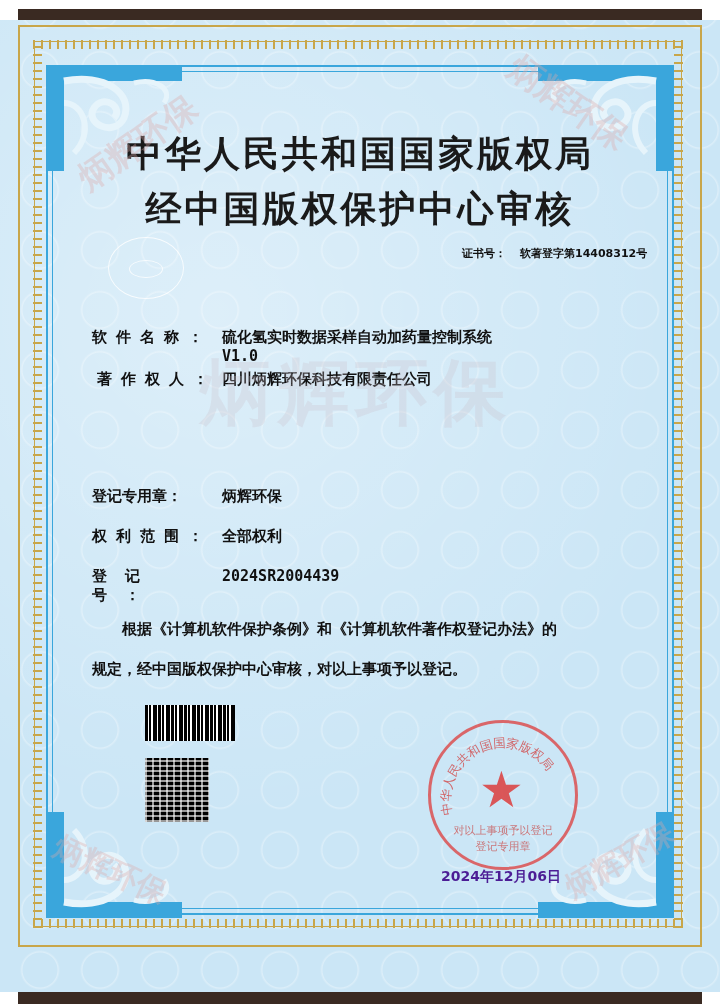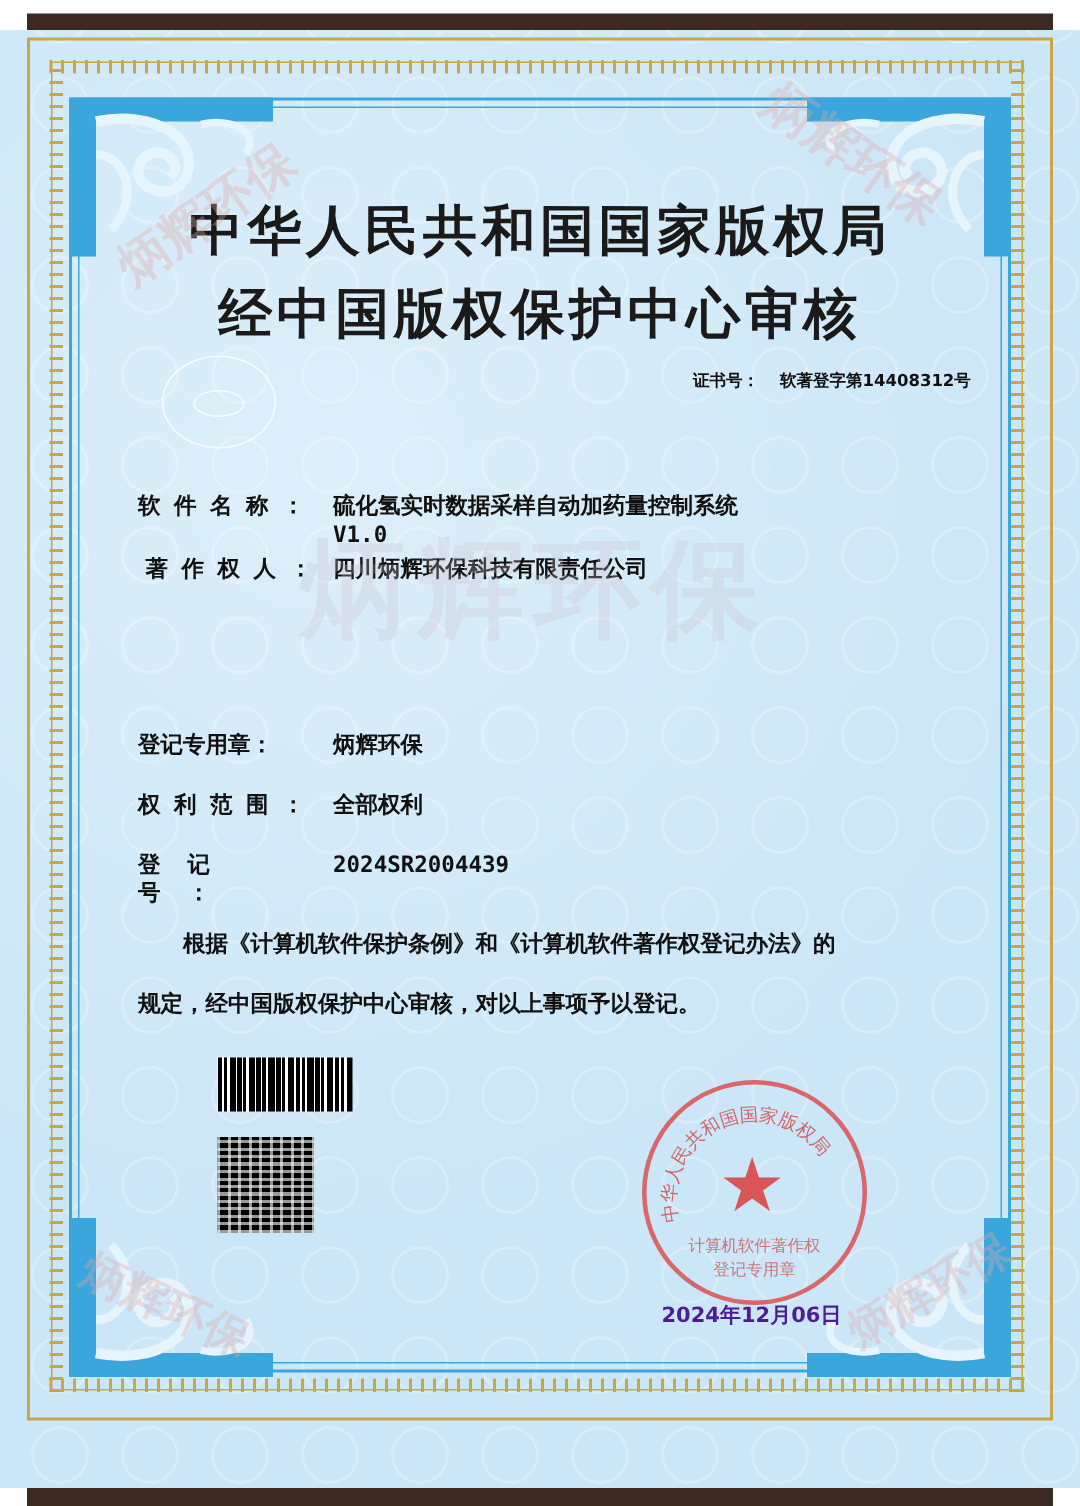--- a/index.html
+++ b/index.html
@@ -234,21 +234,21 @@
 <div class="qrcode"></div>
 
 <div class="seal">
   <svg class="seal-arc" viewBox="0 0 150 150">
     <defs>
         <path id="arcp" d="M22 95 A55 55 0 1 1 128 95"></path>
       </defs>
     <text font-size="13" fill="rgba(210,70,70,0.8)" font-family="DejaVu Sans, sans-serif"><textPath href="#arcp">中华人民共和国国家版权局</textPath></text>
   </svg>
   <div class="seal-star">★</div>
-  <div class="seal-line seal-l1">计算机软件著作权</div>
+  <div class="seal-line seal-l1">对以上事项予以登记</div>
   <div class="seal-line seal-l2">登记专用章</div>
 </div>
 
 <div class="date">2024年12月06日</div>
 
 <div class="watermark wm-center">炳辉环保</div>
 <div class="watermark wm-tl">炳辉环保</div>
 <div class="watermark wm-tr">炳辉环保</div>
 <div class="watermark wm-bl">炳辉环保</div>
 <div class="watermark wm-br">炳辉环保</div>

